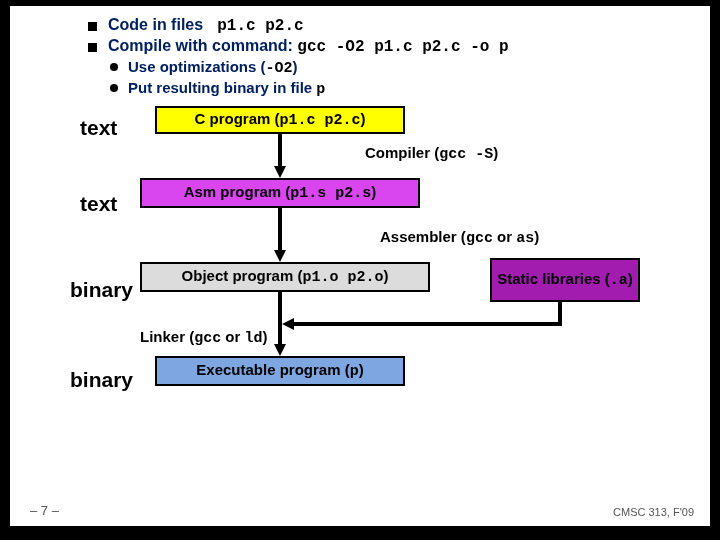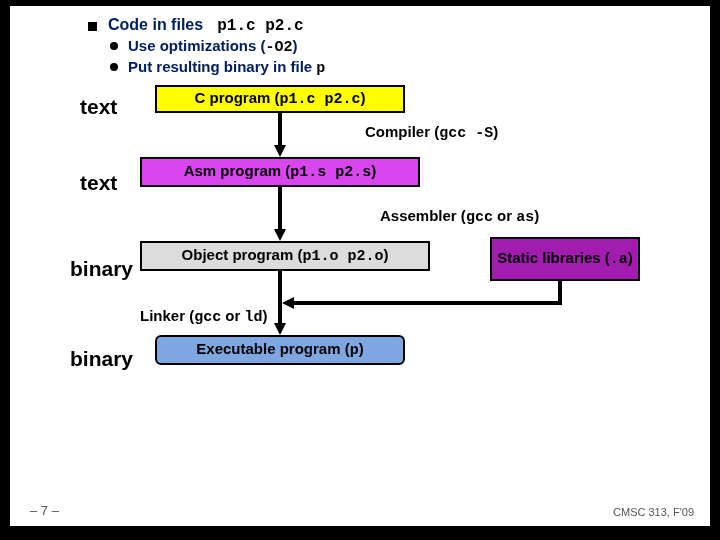--- a/index.html
+++ b/index.html
@@ -110,20 +110,23 @@
 </head>
 <body>
 
 <div class="slide">
 
 
   <div class="bullets">
     <div class="bul-sq runs">
       <span>Code in files </span><span class="mono"> p1.c p2.c</span>
     </div>
+    <div class="bul-sq runs">
+      <span>Compile with command: </span><span class="mono">gcc -O2 p1.c p2.c -o p</span>
+    </div>
     <div class="bul-dot runs">
       <span>Use optimizations (</span><span class="mono">-O2</span><span>)</span>
     </div>
     <div class="bul-dot runs">
       <span>Put resulting binary in file </span><span class="mono">p</span>
     </div>
   </div>
 
   <div class="diagram">
 
@@ -172,21 +175,21 @@
     <div class="arrow arrow-down" style="left:264px; top:236px;"></div>
 
     <div class="arrow-stem-v" style="left:548px; top:194px; height:24px;"></div>
     <div class="arrow-stem-h" style="left:282px; top:214px; width:270px;"></div>
     <div class="arrow arrow-right" style="left:272px; top:210px;"></div>
 
     <div class="step-label runs" style="left:130px; top:220px;">
       <span>Linker (</span><span class="mono">gcc</span><span> or </span><span class="mono">ld</span><span>)</span>
     </div>
 
-    <div class="box blue" style="left:145px; top:248px; width:250px; height:30px; font-size:15px;border-radius:6px;">
+    <div class="box blue" style="left:145px; top:248px; width:250px; height:30px; font-size:15px;">
       <span class="runs">
         <span>Executable program (</span><span class="mono">p</span><span>)</span>
       </span>
     </div>
 
   </div>
 
   <div class="footer-left">– 7 –</div>
   <div class="footer-right">CMSC 313, F'09</div>
 

